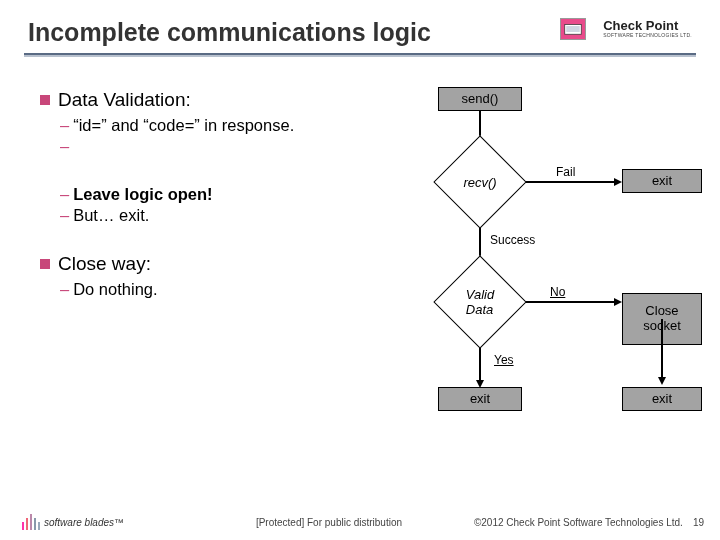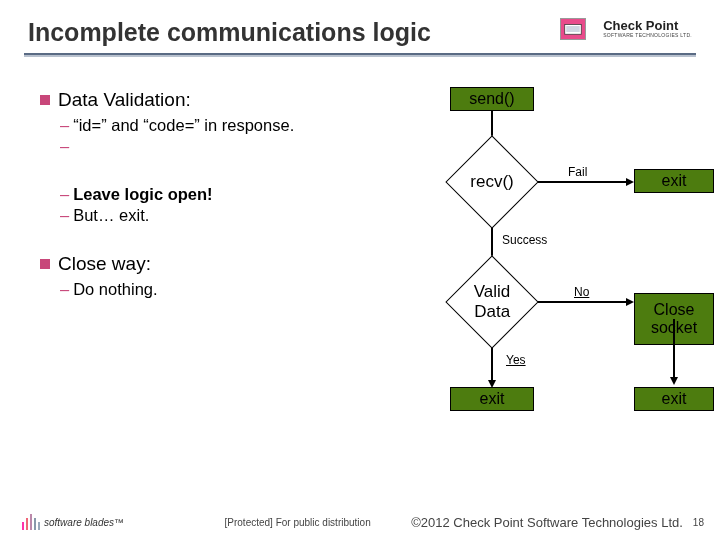--- a/index.html
+++ b/index.html
@@ -22,45 +22,46 @@
   }
   .logo-mark svg { width: 18px; height: 14px; }
   .logo-text { line-height: 1.1; }
   .logo-main { font-weight: bold; font-size: 13px; color: #222; }
   .logo-sub { font-size: 5px; letter-spacing: 0.3px; color: #444; }
   .underline {
     margin: 6px 24px 0 24px; height: 4px;
     background: linear-gradient(to bottom, #5a6b84 0 50%, #b8c1ce 50% 100%);
   }
   .content {
-    display: flex; padding: 30px 14px 0 40px; gap: 22px;
+    display: flex; padding: 30px 14px 0 40px; gap: 10px;
   }
   .left { flex: 0 0 328px; font-size: 17px; }
   .bullet-row { display: flex; gap: 8px; margin-top: 2px; }
   .sq { width: 10px; height: 10px; background: #c8477a; margin-top: 6px; flex-shrink: 0; }
   .bhead { font-size: 19px; }
   .sub { padding-left: 20px; margin-top: 4px; font-size: 16.5px; line-height: 1.3; }
   .sub-row { display: flex; gap: 4px; }
   .dash { color: #c8477a; }
   .group { margin-bottom: 26px; }
   .diagram { flex: 1; position: relative; height: 360px; }
   .box {
-    position: absolute; border: 1.5px solid #000; background: #4d7c0f;
+    position: absolute; border: 1.5px solid #000; background: #a3a3a3;
     display: flex; align-items: center; justify-content: center;
-    font-size: 16px; text-align: center; line-height: 1.15;
+    font-size: 13px; text-align: center; line-height: 1.15;
     padding: 2px 8px;
   }
   .diamond {
     position: absolute; width: 66px; height: 66px; transform: rotate(45deg);
     border: 1.5px solid #000; background: #fff;
   }
   .diamond-label {
-    position: absolute; font-size: 17px; text-align: right;
+    position: absolute; font-size: 13px; text-align: left;
     display: flex; align-items: center; justify-content: center;
     pointer-events: none;
+    font-style: italic;
   }
   .lbl { position: absolute; font-size: 12px; }
   .arrowline { position: absolute; background: #000; }
   .arrowhead {
     position: absolute; width: 0; height: 0;
   }
   .ah-down { border-left: 4px solid transparent; border-right: 4px solid transparent; border-top: 8px solid #000; }
   .ah-right { border-top: 4px solid transparent; border-bottom: 4px solid transparent; border-left: 8px solid #000; }
   .footer {
     position: absolute; bottom: 10px; left: 0; right: 0;
@@ -70,21 +71,21 @@
   .sw-logo { display: flex; align-items: center; gap: 4px; }
   .bars { display: flex; gap: 2px; align-items: flex-end; height: 16px; }
   .bars span { width: 2px; background: #c8477a; }
   .bars span:nth-child(1){height:8px;background:#f3a;}
   .bars span:nth-child(2){height:12px;background:#e67;}
   .bars span:nth-child(3){height:16px;background:#b8a;}
   .bars span:nth-child(4){height:12px;background:#89a;}
   .bars span:nth-child(5){height:8px;background:#9ab;}
   .sw-text { font-size: 10px; color:#333;font-style:italic; }
   .protected { font-size: 10px; color:#444; margin-left: 60px; }
-  .copyright { font-size: 13px; color:#444; }
+  .copyright { font-size: 10px; color:#444; }
   .pagenum { font-size: 10px; color:#444; margin-left:10px; }
 </style>
 </head>
 <body>
 
 <div class="header">
   <div class="title">Incomplete communications logic</div>
   <div class="logo">
     <div class="logo-mark">
       <svg viewBox="0 0 24 18">
@@ -161,21 +162,21 @@
     <div class="arrowline" style="left:101px; top:141px; width:2px; height:36px;"></div>
     <div class="arrowhead ah-down" style="left:98px; top:175px;"></div>
     <div class="lbl" style="left:112px; top:146px;">Success</div>
 
     <div class="diamond" style="left:69px; top:182px;"></div>
     <div class="diamond-label" style="left:60px; top:182px; width:84px; height:66px; white-space:pre-line;">Valid
 Data</div>
 
     <div class="arrowline" style="left:148px; top:214px; width:90px; height:2px;"></div>
     <div class="arrowhead ah-right" style="left:236px; top:211px;"></div>
-    <div class="lbl" style="left:184px; top:198px;text-decoration:underline;">No</div>
+    <div class="lbl" style="left:172px; top:198px;text-decoration:underline;">No</div>
     <div class="box" style="left:244px; top:206px; width:80px; height:52px; white-space:pre-line;">Close
 socket</div>
 
     <div class="arrowline" style="left:101px; top:261px; width:2px; height:34px;"></div>
     <div class="arrowhead ah-down" style="left:98px; top:293px;"></div>
     <div class="lbl" style="left:116px; top:266px;text-decoration:underline;">Yes</div>
     <div class="box" style="left:60px; top:300px; width:84px; height:24px;">exit</div>
 
     <div class="arrowline" style="left:283px; top:232px; width:2px; height:60px;"></div>
     <div class="arrowhead ah-down" style="left:280px; top:290px;"></div>
@@ -190,15 +191,15 @@
         <span></span>
         <span></span>
         <span></span>
         <span></span>
       </div>
     <div class="sw-text">software blades™</div>
   </div>
   <div class="protected">[Protected] For public distribution</div>
   <div style="display:flex;align-items:center;">
     <div class="copyright">©2012 Check Point Software Technologies Ltd.</div>
-    <div class="pagenum">18</div>
+    <div class="pagenum">19</div>
   </div>
 </div>
 
 </body></html>

